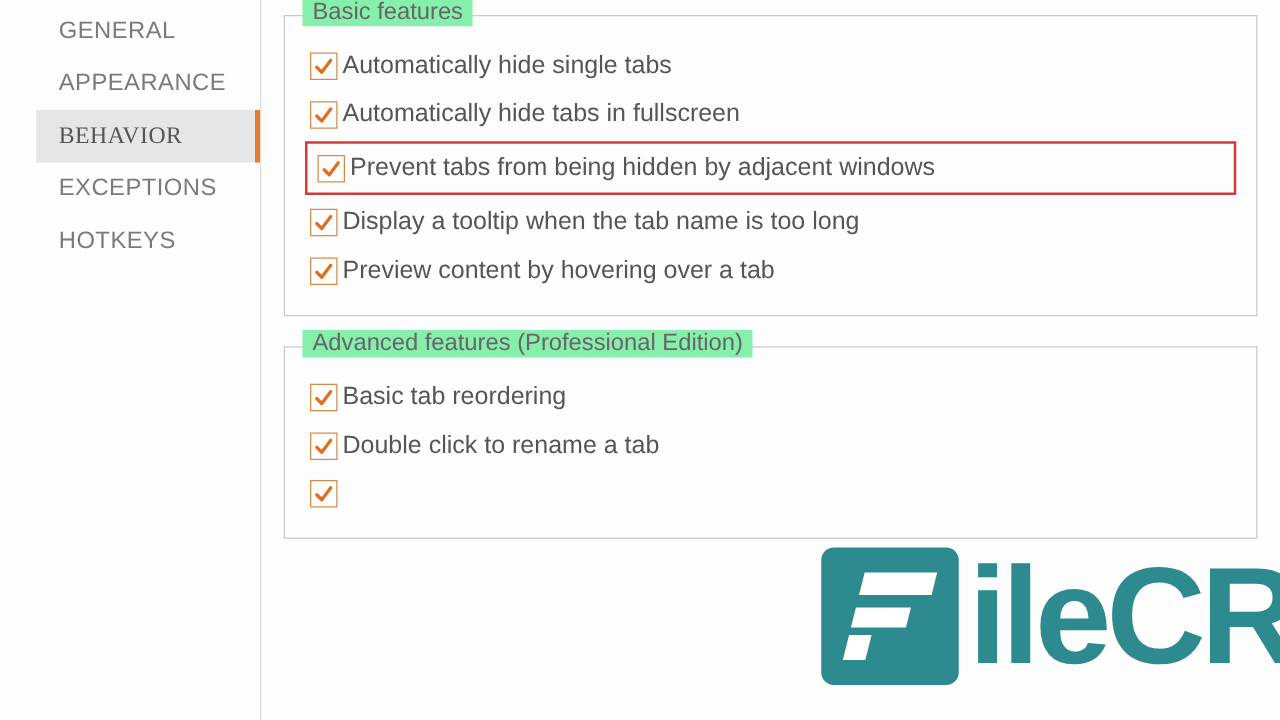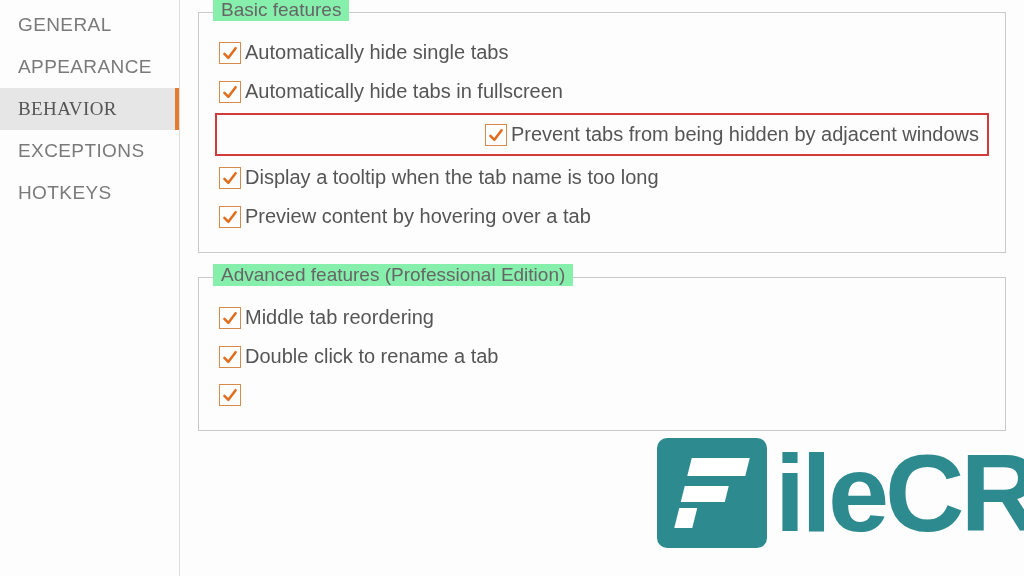--- a/index.html
+++ b/index.html
@@ -7,21 +7,21 @@
     margin: 0;
     font-family: "Segoe UI", Tahoma, sans-serif;
     font-size: 20px;
     color: #555;
     background: #fdfdfd;
     width: 1024px;
     height: 576px;
     overflow: hidden;
     position: relative;
   }
-  .layout { display: flex; height: 100%; }
+  .layout { display: flex; height: 100%; margin-left: 29px; }
   .sidebar {
     width: 180px;
     border-right: 1px solid #ddd;
     padding-top: 4px;
   }
   .side-item {
     padding: 10px 18px;
     font-size: 19px;
     color: #7a7a7a;
     cursor: pointer;
@@ -56,21 +56,20 @@
     display: flex;
     align-items: center;
     gap: 4px;
     padding: 6px 4px;
     margin: 4px 0;
   }
   .opt-row.highlight {
     border: 2px solid #d13b3b;
     padding: 8px 8px;
     margin: 4px 0;
-    justify-content: flex-end;
   }
   .chk {
     width: 22px;
     height: 22px;
     border: 1.5px solid #d88a4a;
     display: flex;
     align-items: center;
     justify-content: center;
     flex-shrink: 0;
     background: #fff;
@@ -181,21 +180,21 @@
 
     <div class="fieldset">
       <div class="legend">Advanced features (Professional Edition)</div>
 
       <div class="opt-row">
         <span class="chk">
             <svg viewBox="0 0 20 20">
               <path d="M3 11 L8 16 L17 4"></path>
             </svg>
           </span>
-        <span class="opt-label">Middle tab reordering</span>
+        <span class="opt-label">Basic tab reordering</span>
       </div>
       <div class="opt-row">
         <span class="chk">
             <svg viewBox="0 0 20 20">
               <path d="M3 11 L8 16 L17 4"></path>
             </svg>
           </span>
         <span class="opt-label">Double click to rename a tab</span>
       </div>
       <div class="opt-row">

